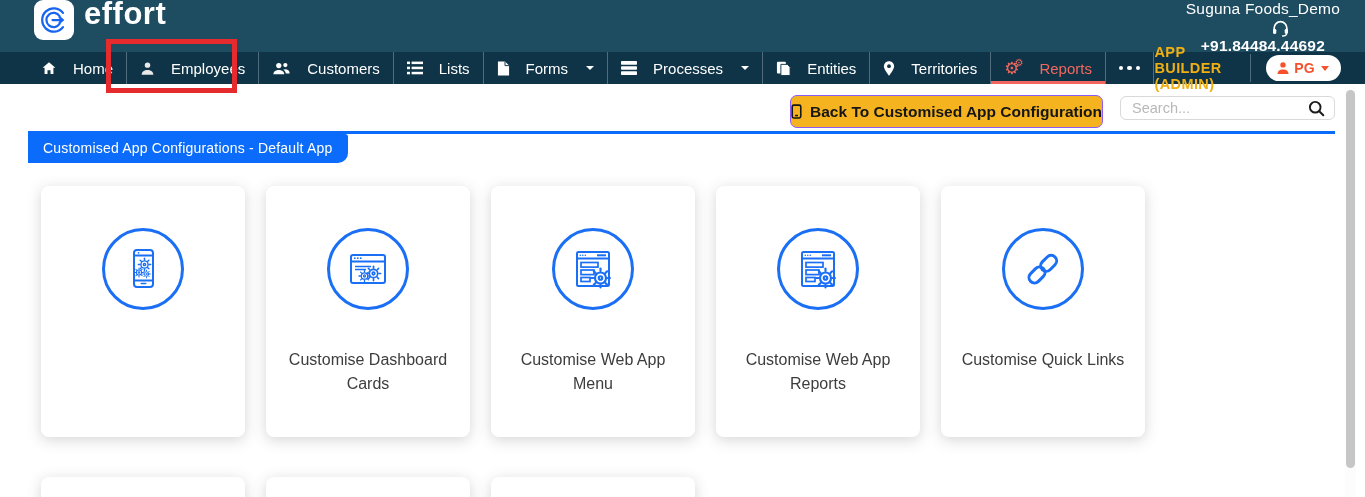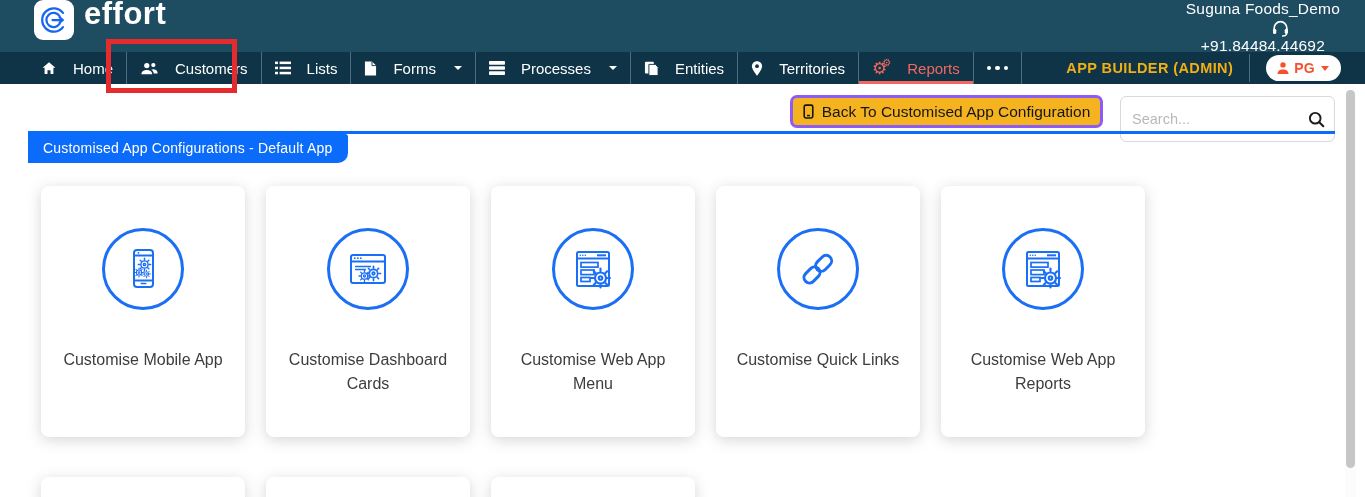--- a/index.html
+++ b/index.html
@@ -7,21 +7,21 @@
     font-family:"Liberation Sans", sans-serif; }
   .screen { position:relative; width:1365px; height:497px; background:#fff; overflow:hidden; }
 
   
   .topbar { height:52px; background:#1e4d62; display:flex; padding:0 25px 0 34px; }
   .logo-box { width:40px; height:40px; background:#fff; border-radius:9px; display:flex; align-items:center; justify-content:center; }
   .brand-text { color:#fff; font-size:31px; font-weight:bold; letter-spacing:.5px; margin-left:10px; margin-top:-4px; }
   .topbar-right { margin-left:auto; display:flex; align-items:center; color:#fff; font-size:15.5px;flex-direction:column; }
   .topbar-right .acct { letter-spacing:.2px; }
   .topbar-right .headset { margin-left:42px; margin-right:7px; display:flex; }
-  .topbar-right .phone { font-weight:normal; letter-spacing:.2px; }
+  .topbar-right .phone { font-weight:bold; letter-spacing:.2px; }
 
   
   .navbar { height:32px; background:#0f3447; display:flex; align-items:stretch; padding-left:28px; }
   .nav-item { display:flex; align-items:center; gap:16px; padding:0 13px; color:#fff; font-size:15px;
     border-right:1px solid rgba(255,255,255,.28); cursor:pointer; position:relative; text-decoration:none; white-space:nowrap; }
   .nav-item svg { display:block; }
   .nav-item.active { color:#f3685e; }
   .nav-item.active::after { content:""; position:absolute; left:0; right:0; bottom:0; height:3px; background:#f3685e; }
   .caret-down { width:0; height:0; border-left:4px solid transparent; border-right:4px solid transparent; border-top:4px solid #fff; margin-left:2px; }
   .gear-glyphs { color:#f3685e; display:flex; align-items:flex-start; line-height:1; }
@@ -33,23 +33,23 @@
   .app-builder { display:flex; align-items:center; color:#f0af13; font-weight:bold; font-size:14.5px;
     letter-spacing:.4px; padding-right:16px; }
   .nav-sep-tall { width:1px; background:rgba(255,255,255,.28); margin:2px 0; }
   .user-pill { margin:3px 24px 3px 16px; background:#fff; border:none; border-radius:14px; display:flex;
     align-items:center; gap:4px; padding:0 12px 0 10px; cursor:pointer; }
   .user-pill .pg { color:#f4512c; font-weight:bold; font-size:14px; letter-spacing:.3px; }
   .user-pill .caret { width:0; height:0; border-left:4.5px solid transparent; border-right:4.5px solid transparent; border-top:5px solid #f4512c; margin-left:2px; }
 
   
   .back-btn { position:absolute; left:790px; top:95px; width:313px; height:33px; background:#f5b41f;
-    border:3px solid #8b5cf6; border-radius:7px; display:flex; align-items:center; justify-content:center;
-    gap:8px; font-size:15.5px; color:#161616; font-family:"Liberation Sans",sans-serif; cursor:pointer; }
-  .search-box { position:absolute; left:1120px; top:96px; width:215px; height:46px; border:1px solid #d9d9d9;
+    border:1px solid #8b5cf6; border-radius:7px; display:flex; align-items:center; justify-content:center;
+    gap:8px; font-size:15.5px; color:#161616; font-family:"Liberation Sans",sans-serif; cursor:pointer;font-weight:bold; }
+  .search-box { position:absolute; left:1120px; top:96px; width:215px; height:24px; border:1px solid #d9d9d9;
     border-radius:6px; background:#fff; display:flex; align-items:center; padding:0 9px 0 11px; }
   .search-box input { flex:1; border:none; outline:none; font-size:14.5px; color:#333;
     font-family:"Liberation Sans",sans-serif; min-width:0; }
   .search-box input::placeholder { color:#b8b8b8; }
   .search-box .mag { display:flex; cursor:pointer; }
 
   
   .panel-line { position:absolute; left:28px; top:131px; width:1307px; height:3px; background:#0b6cfb; }
   .panel-badge { position:absolute; left:28px; top:134px; height:29px; line-height:28px; padding:0 15px;
     background:#0b6cfb; color:#fff; font-size:14px; border-radius:0 3px 10px 0; letter-spacing:.2px; }
@@ -99,20 +99,27 @@
       <span class="phone">+91.84484.44692</span>
     </div>
   </header>
 
   <nav class="navbar">
     <a class="nav-item">
       <svg width="16" height="15" viewBox="0 0 16 16">
           <path d="M8 1.2 14.8 7.3h-2.1v6.6H9.6V9.8H6.4v4.1H3.3V7.3H1.2z" fill="#fff"></path>
         </svg>
       <span>Home</span>
+    </a>
+    <a class="nav-item">
+      <svg width="15" height="15" viewBox="0 0 16 16" fill="#e9e9e9">
+          <circle cx="8" cy="4.4" r="2.9"></circle>
+          <path d="M1.8 14.6c0-3.5 2.8-5.1 6.2-5.1s6.2 1.6 6.2 5.1z"></path>
+        </svg>
+      <span>Employees</span>
     </a>
     <a class="nav-item">
       <svg width="19" height="15" viewBox="0 0 19 16" fill="#fff">
           <circle cx="6.6" cy="4.9" r="2.8"></circle>
           <path d="M.8 14.2c0-3.1 2.6-4.7 5.8-4.7s5.8 1.6 5.8 4.7z"></path>
           <circle cx="13.6" cy="4.3" r="2.3"></circle>
           <path d="M13.3 8.9c2.8 0 4.9 1.5 4.9 4.3h-4.1c-.3-1.9-1.3-3.3-2.8-4z"></path>
         </svg>
       <span>Customers</span>
     </a>
@@ -228,21 +235,20 @@
           <rect x="15" y="5" width="19" height="37" rx="3"></rect>
           <line x1="15" y1="10.5" x2="34" y2="10.5"></line>
           <line x1="15" y1="35.5" x2="34" y2="35.5"></line>
           <rect x="21.5" y="37.7" width="6" height="1.6" rx=".8" fill="#1a6ff5" stroke="none"></rect>
           <circle cx="19.5" cy="7.8" r=".9" fill="#1a6ff5" stroke="none"></circle>
           <use href="#gear" transform="translate(25.5,19.5) scale(.95)"></use>
           <use href="#gear" transform="translate(20,27.5) scale(.68)"></use>
           <use href="#gear" transform="translate(27.5,29) scale(.6)"></use>
         </svg>
       </div>
-      <div class="card-label">Customise Mobile App</div>
     </div>
 
     <div class="card">
       <div class="icon-circle">
         <svg width="48" height="48" viewBox="0 0 48 48" fill="none" stroke="#1a6ff5" stroke-width="2">
           <rect x="7" y="10" width="34" height="28" rx="2"></rect>
           <line x1="7" y1="16.5" x2="41" y2="16.5"></line>
           <circle cx="10.8" cy="13.2" r=".9" fill="#1a6ff5" stroke="none"></circle>
           <circle cx="13.8" cy="13.2" r=".9" fill="#1a6ff5" stroke="none"></circle>
           <circle cx="16.8" cy="13.2" r=".9" fill="#1a6ff5" stroke="none"></circle>
@@ -268,47 +274,47 @@
           <rect x="12" y="25" width="13" height="4.6" stroke-width="1.7"></rect>
           <rect x="12" y="32.5" width="9" height="4" stroke-width="1.7"></rect>
           <use href="#gear" transform="translate(31.5,33) scale(1.45)"></use>
         </svg>
       </div>
       <div class="card-label">Customise Web App Menu</div>
     </div>
 
     <div class="card">
       <div class="icon-circle">
-        <svg width="48" height="48" viewBox="0 0 48 48" fill="none" stroke="#1a6ff5" stroke-width="3">
-          <g transform="rotate(-45 24 24)">
-            <rect x="6.5" y="18.5" width="18" height="11" rx="5.5"></rect>
-            <rect x="23" y="18.5" width="18" height="11" rx="5.5"></rect>
-          </g>
-        </svg>
-      </div>
-      <div class="card-label">Customise Quick Links</div>
-    </div>
-
-    <div class="card">
-      <div class="icon-circle">
         <svg width="48" height="48" viewBox="0 0 48 48" fill="none" stroke="#1a6ff5" stroke-width="2">
           <rect x="8" y="7" width="32" height="34" rx="1.5"></rect>
           <line x1="8" y1="13.5" x2="40" y2="13.5"></line>
           <circle cx="11.3" cy="10.3" r=".8" fill="#1a6ff5" stroke="none"></circle>
           <circle cx="13.8" cy="10.3" r=".8" fill="#1a6ff5" stroke="none"></circle>
           <circle cx="16.3" cy="10.3" r=".8" fill="#1a6ff5" stroke="none"></circle>
           <line x1="28" y1="10.3" x2="37" y2="10.3"></line>
           <rect x="12" y="17.5" width="17" height="4.6" stroke-width="1.7"></rect>
           <rect x="12" y="25" width="13" height="4.6" stroke-width="1.7"></rect>
           <rect x="12" y="32.5" width="9" height="4" stroke-width="1.7"></rect>
           <use href="#gear" transform="translate(31.5,33) scale(1.45)"></use>
         </svg>
       </div>
       <div class="card-label">Customise Web App Reports</div>
     </div>
+
+    <div class="card">
+      <div class="icon-circle">
+        <svg width="48" height="48" viewBox="0 0 48 48" fill="none" stroke="#1a6ff5" stroke-width="3">
+          <g transform="rotate(-45 24 24)">
+            <rect x="6.5" y="18.5" width="18" height="11" rx="5.5"></rect>
+            <rect x="23" y="18.5" width="18" height="11" rx="5.5"></rect>
+          </g>
+        </svg>
+      </div>
+      <div class="card-label">Customise Quick Links</div>
+    </div>
   </section>
 
   <section class="cards-row row2">
     <div class="card"></div>
     <div class="card"></div>
     <div class="card"></div>
   </section>
 
   <div class="annotation"></div>
 

